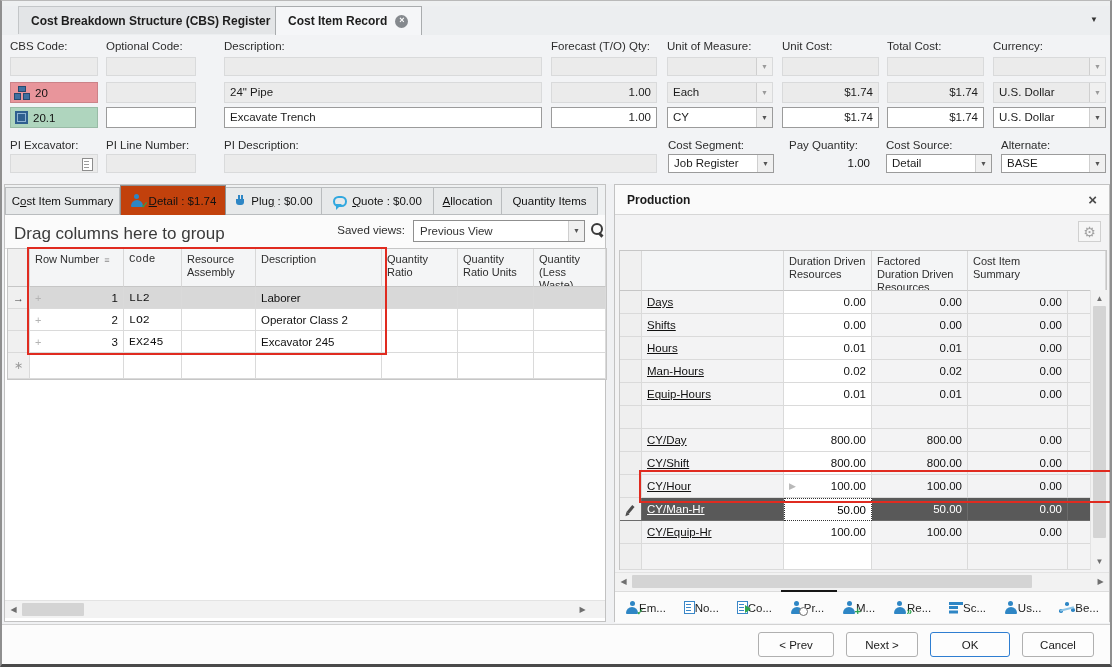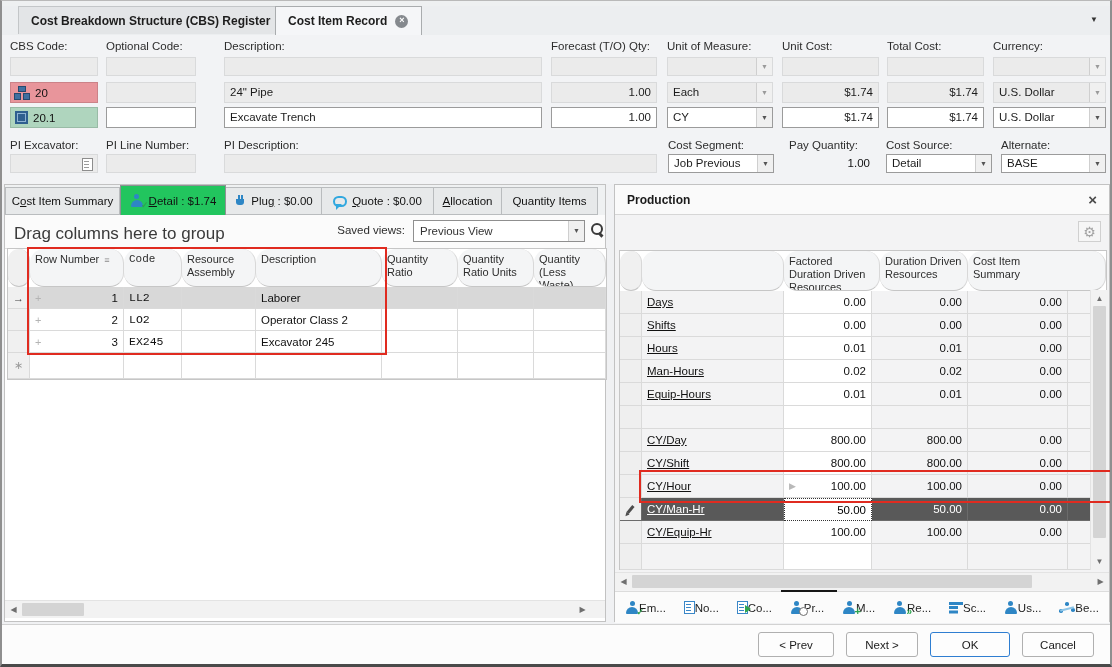--- a/index.html
+++ b/index.html
@@ -42,36 +42,36 @@
   .doc-icon::after{content:"";position:absolute;left:1px;top:2px;width:5px;height:1px;background:#9c9c9c;
     box-shadow:0 3px 0 #9c9c9c,0 6px 0 #9c9c9c;}
   .payqty{position:absolute;font-size:11.5px;color:#111;text-align:right;}
   
   .panel{position:absolute;box-sizing:border-box;border:1px solid #c2c2c2;background:#fff;}
   
   .dtabs{position:absolute;left:0;top:0;right:0;height:30px;background:#eff1f2;display:flex;align-items:flex-end;}
   .dtab{box-sizing:border-box;height:28px;display:flex;align-items:center;justify-content:center;gap:5px;
     font-size:11.5px;color:#111;background:#e7e9ea;border:1px solid #b9bcbe;border-left-width:0;}
   .dtab:first-child{border-left-width:1px;}
-  .dtab.active{background:#22c55e;border:1px solid #8f9294;height:30px;border-bottom:none;}
+  .dtab.active{background:#c2410c;border:1px solid #8f9294;height:30px;border-bottom:none;}
   .dtab .u{text-decoration:underline;}
   .groupbar{position:absolute;left:0;top:30px;right:0;height:33px;background:#fbfbfb;border-bottom:1px solid #e0e0e0;}
   .draghint{position:absolute;left:9px;top:9px;font-size:17px;color:#3a3a3a;}
   .savedlbl{position:absolute;left:300px;top:9px;width:100px;text-align:right;font-size:11.5px;color:#2d2d2d;}
   .savedview{position:absolute;left:408px;top:5px;width:172px;height:22px;box-sizing:border-box;background:#fff;
     border:1px solid #8f8f8f;font-size:11.5px;line-height:20px;color:#333;padding:0 19px 0 6px;}
   .search-icon{position:absolute;left:585px;top:7px;width:15px;height:15px;}
   .search-icon::before{content:"";position:absolute;left:1px;top:1px;width:8px;height:8px;border:2px solid #3a3a3a;border-radius:50%;}
   .search-icon::after{content:"";position:absolute;left:10px;top:10px;width:5px;height:2.5px;background:#3a3a3a;
     transform:rotate(45deg);transform-origin:left top;}
   
   .grid{position:absolute;box-sizing:border-box;border:1px solid #c6c6c6;background:#fff;}
   .ghead{display:flex;}
   .gh{box-sizing:border-box;background:#f4f5f6;border-right:1px solid #d8d8d8;border-bottom:1px solid #c6c6c6;
-    font-size:11px;line-height:13px;color:#2e2e2e;padding:4px 5px;overflow:hidden;border-radius:14px;}
+    font-size:11px;line-height:13px;color:#2e2e2e;padding:4px 5px;overflow:hidden;}
   .gc{box-sizing:border-box;border-right:1px solid #dadada;border-bottom:1px solid #dadada;font-size:11.5px;
     color:#111;display:flex;align-items:center;padding:0 5px;overflow:hidden;background:#fff;}
   .gc.ind,.gh.ind{background:#f0f0f0;justify-content:center;padding:0 2px;}
   .num2{justify-content:flex-end;}
   .sort-icon{font-size:9px;color:#8a8a8a;margin-left:5px;}
   .sort-icon::after{content:"≡";}
   .plus-icon{color:#b4b4b4;font-size:11px;}
   .arrow-icon{color:#3c3c3c;font-size:11px;}
   .arrow-icon::after{content:"→";}
   .newrow-icon{color:#9a9a9a;font-size:11px;}
@@ -227,21 +227,21 @@
     <span class="lbl" style="left:666px;top:104px">Cost Segment:</span>
     <span class="lbl" style="left:787px;top:104px">Pay Quantity:</span>
     <span class="lbl" style="left:884px;top:104px">Cost Source:</span>
     <span class="lbl" style="left:999px;top:104px">Alternate:</span>
 
     <div class="fld" style="left:8px;top:119px;width:88px">
         <span class="doc-icon"></span>
       </div>
     <div class="fld" style="left:104px;top:119px;width:90px"></div>
     <div class="fld" style="left:222px;top:119px;width:433px"></div>
-    <div class="fld on dd" style="left:666px;top:119px;width:106px"><span>Job Previous</span><span class="ddbtn"></span></div>
+    <div class="fld on dd" style="left:666px;top:119px;width:106px"><span>Job Register</span><span class="ddbtn"></span></div>
     <span class="payqty" style="left:780px;top:122px;width:88px">1.00</span>
     <div class="fld on dd" style="left:884px;top:119px;width:106px"><span>Detail</span><span class="ddbtn"></span></div>
     <div class="fld on dd" style="left:999px;top:119px;width:105px"><span>BASE</span><span class="ddbtn"></span></div>
   </div>
 
   <div class="panel" style="left:2px;top:183px;width:602px;height:438px">
 
     <div class="dtabs">
       <div class="dtab" style="width:115px">
         <span><span>C</span><span class="u">o</span><span>st Item Summary</span></span>
@@ -357,22 +357,22 @@
       <span class="panel-close"></span>
     </div>
     <div class="gearbtn">
         <span class="gear-glyph"></span>
       </div>
 
     <div class="grid" style="left:4px;top:65px;width:488px;height:320px">
       <div class="ghead" style="height:40px">
         <div class="gh ind p-ind"></div>
         <div class="gh p-lab"></div>
+        <div class="gh p-v1"><span>Duration Driven Resources</span></div>
         <div class="gh p-v2"><span>Factored Duration Driven Resources</span></div>
-        <div class="gh p-v1"><span>Duration Driven Resources</span></div>
         <div class="gh p-rest"><span style="display:inline-block;width:60px">Cost Item Summary</span></div>
       </div>
 
       <div class="prow">
         <div class="gc ind p-ind"></div>
           <div class="gc p-lab">Days</div>
         <div class="gc p-v1 num2">0.00</div>
         <div class="gc p-v2 num2">0.00</div>
         <div class="gc p-v3 num2">0.00</div>
           <div class="gc p-rest"></div>

